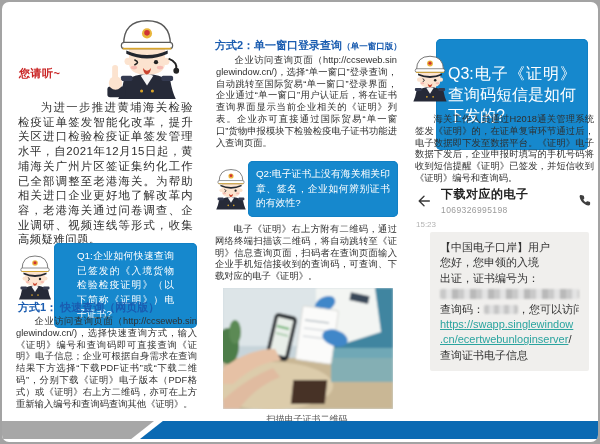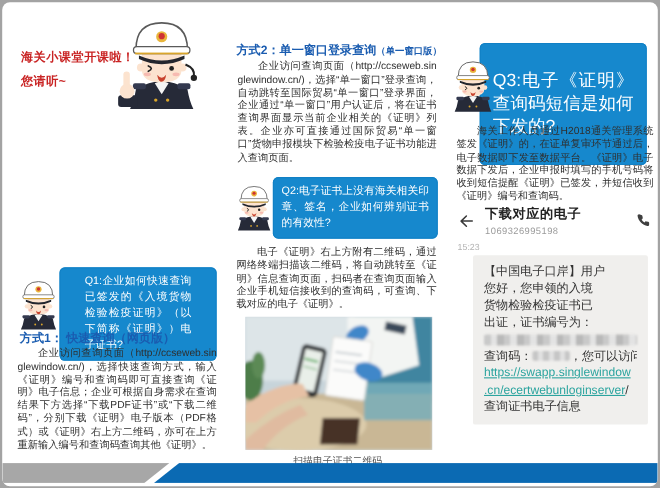--- a/index.html
+++ b/index.html
@@ -102,32 +102,32 @@
       <ellipse cx="35.5" cy="65" rx="3.6" ry="2" fill="#f6b3ab" opacity=".85"></ellipse>
       <ellipse cx="64.5" cy="65" rx="3.6" ry="2" fill="#f6b3ab" opacity=".85"></ellipse>
       <path d="M45.5 65.5 Q50 71.5 54.5 65.5 Q53.5 73 49 72.5 Q46 71 45.5 65.5 Z" fill="#c8432e"></path>
     </g>
   </defs>
 </svg>
 
 <div class="frame">
   <div class="page">
 
-    <div class="intro-title">海关小课堂开课啦！</div>
     <div class="intro-title2">您请听~</div>
 
     <svg class="officer-lg" viewBox="0 0 100 102">
       <use href="#officer"></use>
       <rect x="6" y="86" width="20" height="12" rx="3" fill="#262a38"></rect>
       <circle cx="15" cy="82" r="7.5" fill="#fce3cf"></circle>
       <rect x="11.3" y="62" width="6.5" height="17" rx="3.2" fill="#fce3cf"></rect>
       <path d="M74 55 Q84 59 82.5 67" stroke="#232323" fill="none" stroke-width="2.2"></path>
       <circle cx="82.5" cy="68.5" r="3.2" fill="#232323"></circle>
     </svg>
 
+    <div class="intro-body">为进一步推进黄埔海关检验检疫证单签发智能化改革，提升关区进口检验检疫证单签发管理水平，自2021年12月15日起，黄埔海关广州片区签证集约化工作已全部调整至老港海关。为帮助相关进口企业更好地了解改革内容，老港海关通过问卷调查、企业调研、视频连线等形式，收集高频疑难问题。</div>
 
     <div class="qrow q1row">
       <svg class="officer-sm" viewBox="0 0 100 102">
         <use href="#officer"></use>
       </svg>
       <div class="qbox">Q1:企业如何快速查询已签发的《入境货物检验检疫证明》（以下简称《证明》）电子证书?</div>
     </div>
 
     <div class="m-title m1-title">方式1： 快速查询（网页版）</div>
     <div class="m-body m1-body">企业访问查询页面（http://ccseweb.singlewindow.cn/)，选择快速查询方式，输入《证明》编号和查询码即可直接查询《证明》电子信息；企业可根据自身需求在查询结果下方选择“下载PDF证书”或“下载二维码”，分别下载《证明》电子版本（PDF格式）或《证明》右上方二维码，亦可在上方重新输入编号和查询码查询其他《证明》。</div>
@@ -199,21 +199,20 @@
       </div>
       <svg class="sms-call" viewBox="0 0 24 24">
         <path fill="#3f3f3f" d="M6.4 3C5 3 4 4.1 4.2 5.5 5.1 12.6 11.5 19 18.6 19.9 20 20.1 21 19 21 17.6v-2.3c0-.7-.5-1.3-1.2-1.5l-3-.6c-.6-.1-1.2.1-1.6.6l-1 1.1a12.7 12.7 0 0 1-4.2-4.2l1.1-1c.5-.4.7-1 .6-1.6l-.6-3C11 4.5 10.4 4 9.7 4Z"></path>
       </svg>
     </div>
     <div class="sms-time">15:23</div>
 
     <div class="bubble">
       <div class="ln">【中国电子口岸】用户</div>
       <div class="ln">您好，您申领的入境</div>
-      <div class="ln">货物检验检疫证书已</div>
       <div class="ln">出证，证书编号为：</div>
       <div class="redact-line"></div>
       <div class="ln"><span>查询码：</span><span class="redact-inline"></span><span>，您可以访问</span></div>
       <div class="ln"><span class="sms-link">https://swapp.singlewindow</span></div>
       <div class="ln"><span class="sms-link">.cn/ecertwebunloginserver</span><span>/</span></div>
       <div class="ln">查询证书电子信息</div>
     </div>
 
     <div class="footer">
       <div class="graybar"></div>

